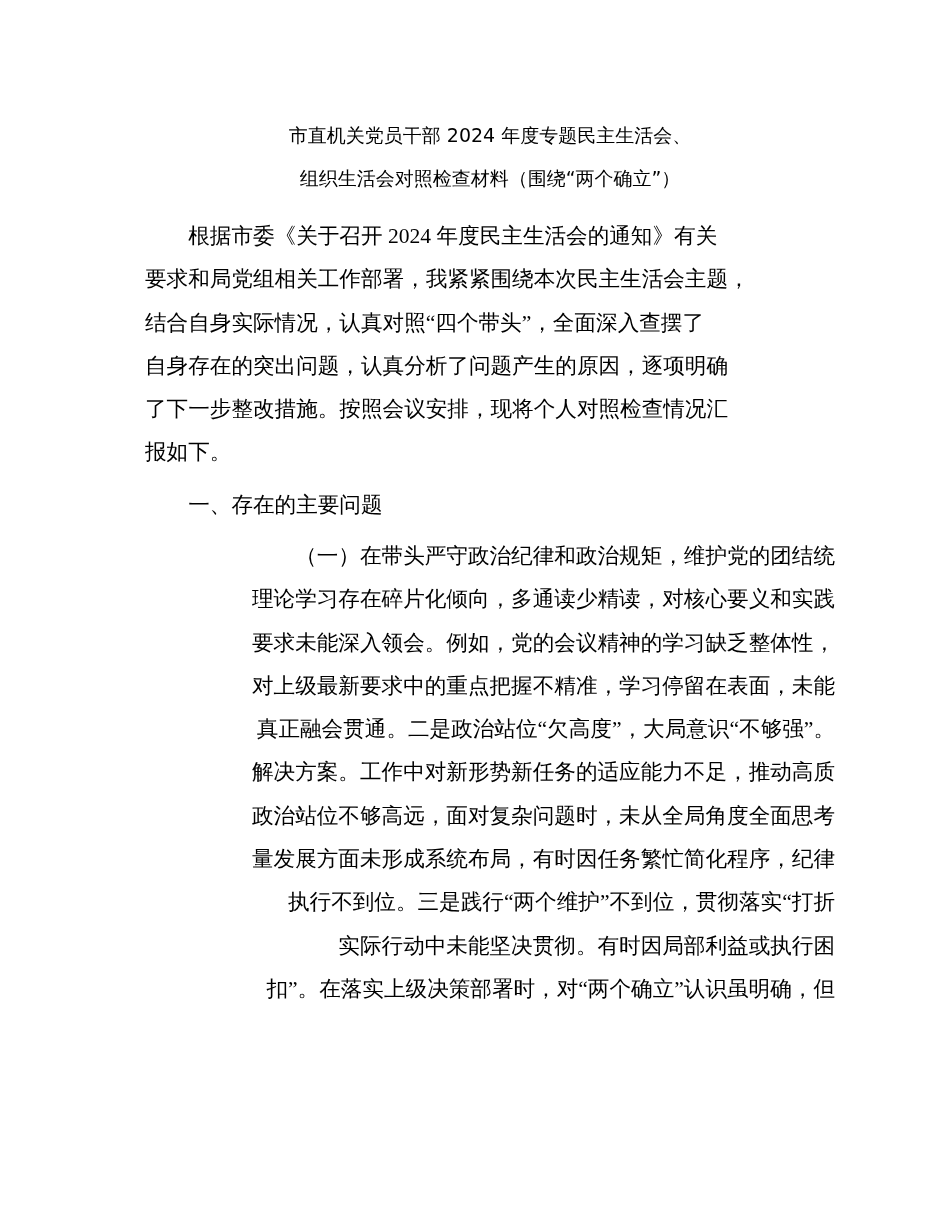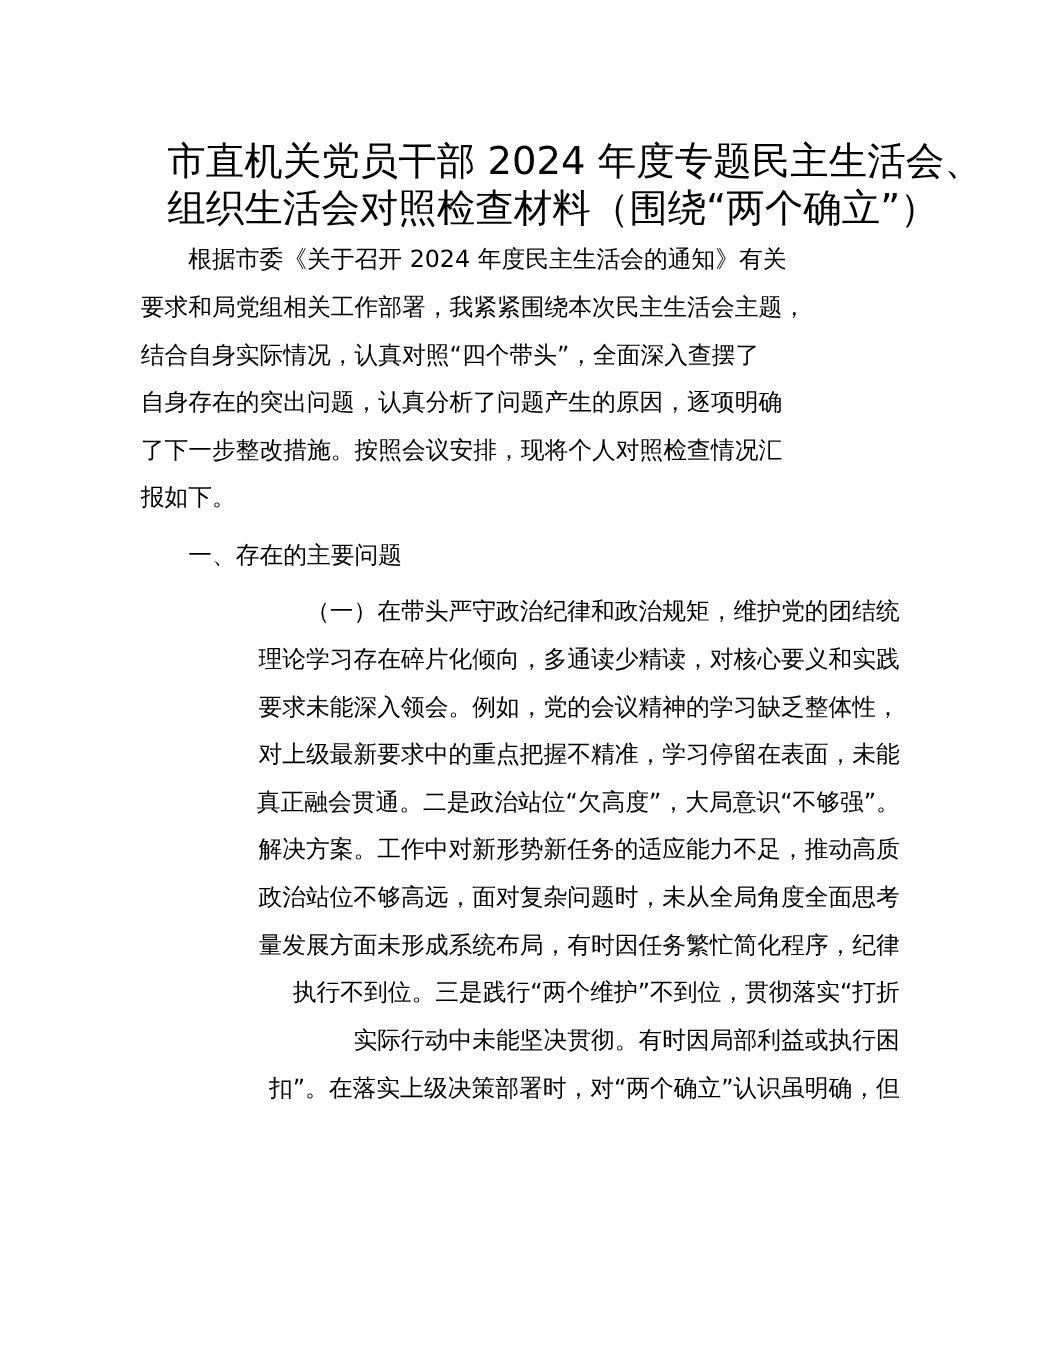--- a/index.html
+++ b/index.html
@@ -21,38 +21,39 @@
     top: 0;
     width: 950px;
     height: 1230px;
     background: #ffffff;
   }
   .title {
     position: absolute;
     left: 140px;
     top: 114px;
     width: 700px;
-    font-size: 35px;
+    font-size: 19px;
     line-height: 43px;
     letter-spacing: 0px;
-    margin: 12px;
+    margin: 0;
     font-weight: normal;
     text-align: center;
   }
   .title .tline {
     display: block;
     white-space: nowrap;
   }
   .body-text {
     position: absolute;
-    left: 128px;
+    left: 145px;
     width: 690px;
     font-size: 21.6px;
     line-height: 43.3px;
     margin: 0;
+    font-family: Liberation Serif, serif;
   }
   .body-text .bline {
     display: block;
     white-space: nowrap;
   }
   .p1 { top: 215px; }
   .h1 { top: 484px; }
   .p2 { top: 535px; text-align: right; }
 </style>
 </head>

